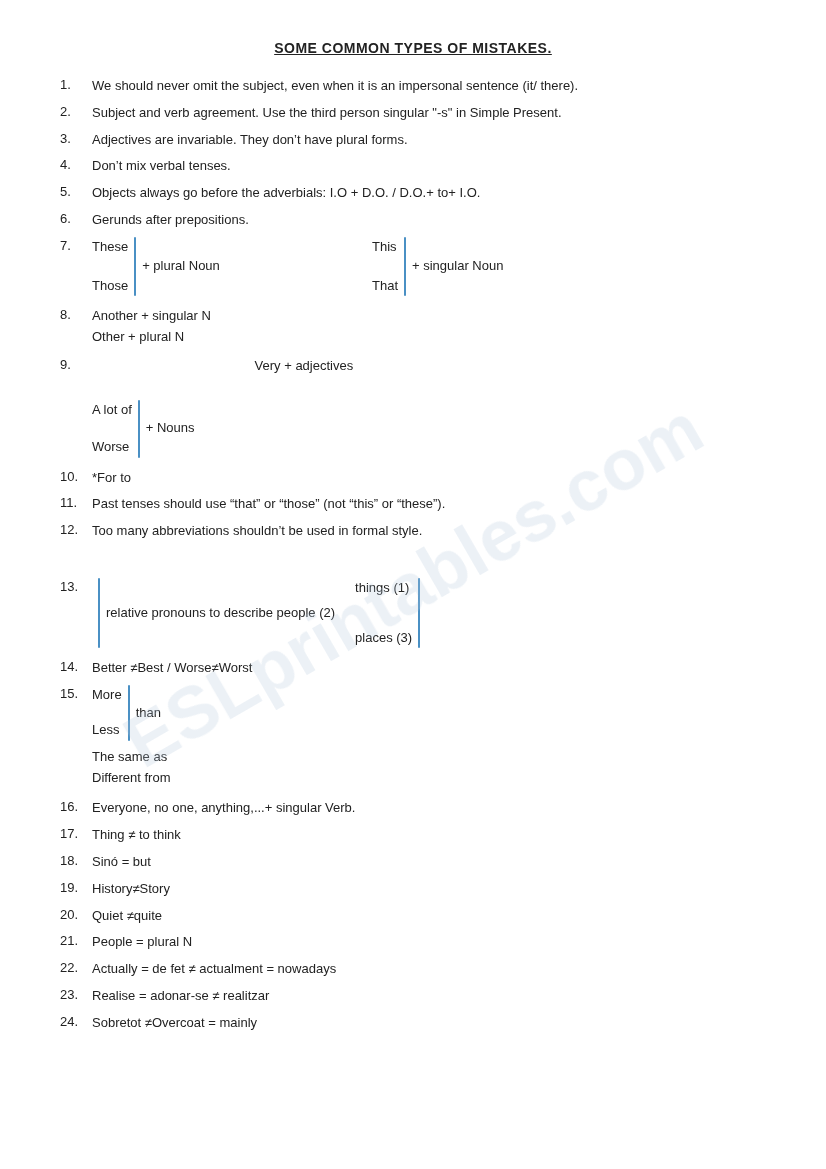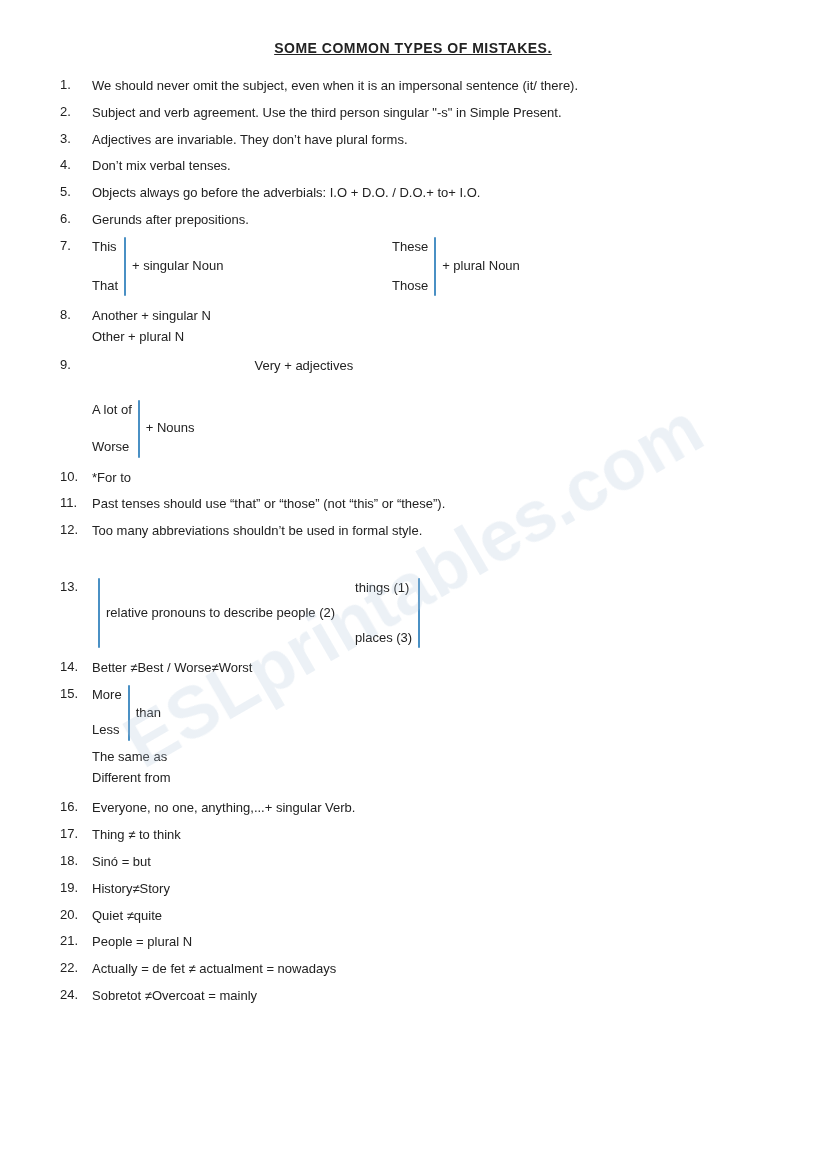--- a/index.html
+++ b/index.html
@@ -102,49 +102,49 @@
   <li>
     <span class="item-num">6.</span>
     <span class="item-content">Gerunds after prepositions.</span>
   </li>
 
   <li style="align-items:flex-start; margin-bottom: 10px;">
     <span class="item-num">7.</span>
     <div class="item-content">
       <div style="display:flex; align-items: flex-start; gap: 80px;">
 
+        <div style="display:flex; flex-direction:column; min-width: 200px;">
+          <div style="display:flex; align-items:stretch;">
+            <div style="display:flex; flex-direction:column; justify-content:space-between; margin-right: 0;">
+              <span>These</span>
+              <span style="margin-top:18px;">Those</span>
+            </div>
+            <div style="display:flex; align-items:stretch; margin: 0 6px;">
+              <div style="width:2px; background:#4a90c4; border-radius:1px;"></div>
+            </div>
+            <div style="display:flex; align-items:center;">
+              <span>+ plural Noun</span>
+            </div>
+          </div>
+        </div>
+
         <div style="display:flex; flex-direction:column; min-width: 220px;">
           <div style="display:flex; align-items:stretch;">
             <div style="display:flex; flex-direction:column; justify-content:space-between; margin-right: 0;">
               <span>This</span>
               <span style="margin-top:18px;">That</span>
             </div>
             <div style="display:flex; align-items:stretch; margin: 0 6px;">
               <div style="width:2px; background:#4a90c4; border-radius:1px;"></div>
             </div>
             <div style="display:flex; align-items:center;">
               <span>+ singular Noun</span>
             </div>
           </div>
         </div>
-
-        <div style="display:flex; flex-direction:column; min-width: 200px;">
-          <div style="display:flex; align-items:stretch;">
-            <div style="display:flex; flex-direction:column; justify-content:space-between; margin-right: 0;">
-              <span>These</span>
-              <span style="margin-top:18px;">Those</span>
-            </div>
-            <div style="display:flex; align-items:stretch; margin: 0 6px;">
-              <div style="width:2px; background:#4a90c4; border-radius:1px;"></div>
-            </div>
-            <div style="display:flex; align-items:center;">
-              <span>+ plural Noun</span>
-            </div>
-          </div>
-        </div>
       </div>
     </div>
   </li>
 
   <li style="margin-bottom: 8px;">
     <span class="item-num">8.</span>
     <div class="item-content">
       <div>Another + singular N</div>
       <div>Other + plural N</div>
     </div>
@@ -273,19 +273,23 @@
   <li>
     <span class="item-num">21.</span>
     <span class="item-content">People = plural N</span>
   </li>
 
   <li>
     <span class="item-num">22.</span>
     <span class="item-content">Actually = de fet ≠ actualment = nowadays</span>
   </li>
 
+  <li>
+    <span class="item-num">23.</span>
+    <span class="item-content">Realise = adonar-se ≠ realitzar</span>
+  </li>
 
   <li>
     <span class="item-num">24.</span>
     <span class="item-content">Sobretot ≠Overcoat = mainly</span>
   </li>
 
 </ol>
 
 </body></html>

